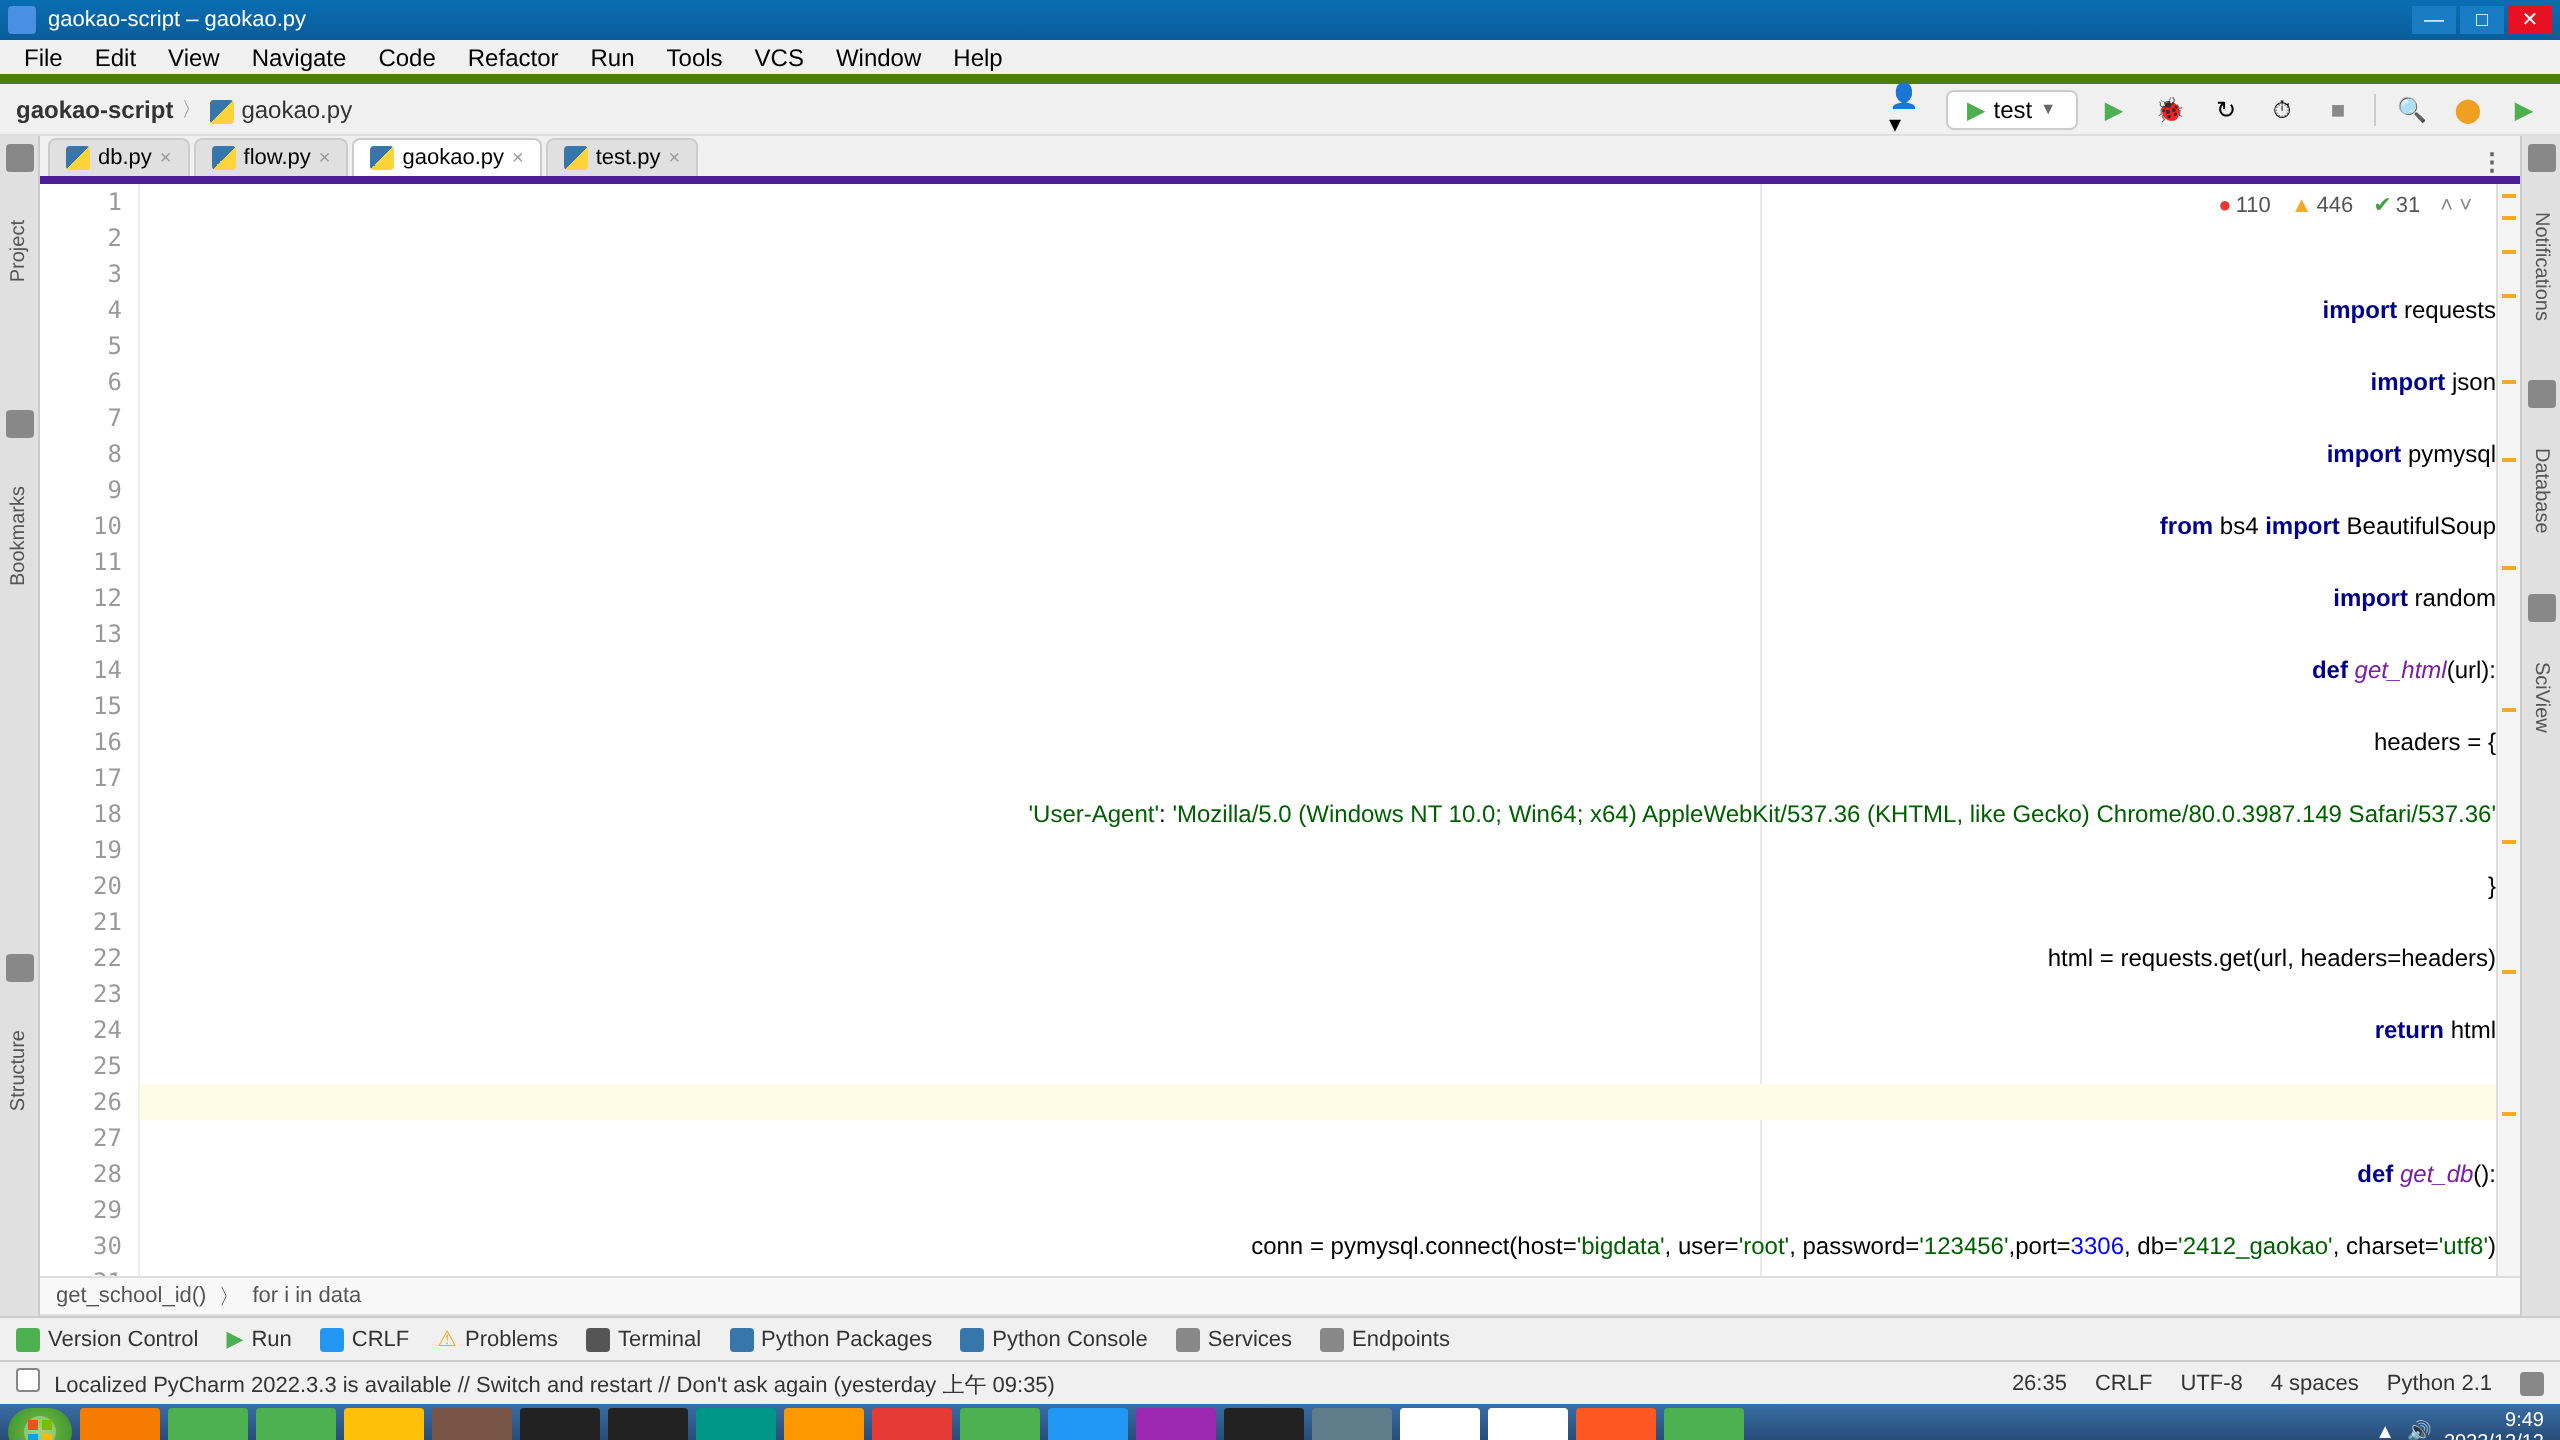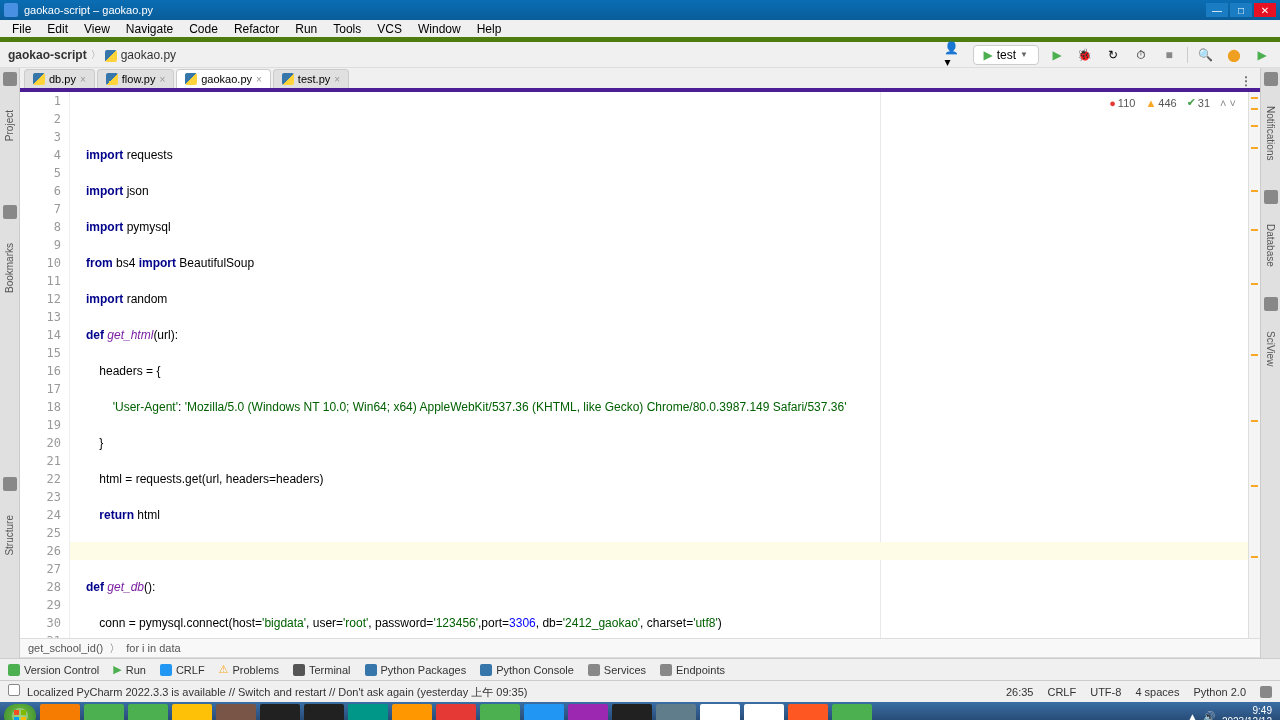--- a/index.html
+++ b/index.html
@@ -33,21 +33,21 @@
 .editor-container { flex: 1; display: flex; flex-direction: column; background: #fff; }
 .file-tabs { height: 24px; background: #f0f0f0; border-bottom: 4px solid #4c1d95; display: flex; align-items: flex-end; padding-left: 4px; }
 .file-tab { padding: 3px 8px; border: 1px solid #ccc; border-bottom: none; background: #e0e0e0; display: flex; align-items: center; gap: 4px; cursor: pointer; font-size: 11px; border-radius: 4px 4px 0 0; margin-right: 2px; }
 .file-tab.active { background: #fff; }
 .file-tab .py-icon { width: 12px; height: 12px; background: linear-gradient(135deg, #3776ab 50%, #ffd43b 50%); border-radius: 2px; }
 .file-tab .close { color: #999; font-size: 10px; }
 .file-tabs .dots { margin-left: auto; margin-right: 8px; color: #666; cursor: pointer; font-weight: bold; }
 
 .editor-body { flex: 1; display: flex; overflow: hidden; position: relative; }
 .gutter-col { width: 50px; background: #fff; border-right: 1px solid #eee; text-align: right; padding-right: 8px; font-family: 'Consolas', monospace; font-size: 12px; color: #999; line-height: 18px; }
-.code-col { flex: 1; font-family: 'Consolas', monospace; font-size: 12px; line-height: 18px; white-space: pre; padding-left: 16px; position: relative; }
+.code-col { flex: 1; font-family: 'Consolas', monospace; font-size: 12px; line-height: 18px; white-space: pre; padding-left: 16px; position: relative; text-align: right; }
 .code-col .hl-line { background: #fefbe6; position: absolute; left: 0; right: 0; height: 18px; z-index: 0; }
 .code-col .line { position: relative; z-index: 1; }
 .kw { color: #00008b; font-weight: bold; }
 .str { color: #006000; }
 .num { color: #0000ff; }
 .fn { color: #7b1fa2; font-style: italic; }
 
 .inspection-bar { position: absolute; top: 4px; right: 24px; display: flex; gap: 10px; font-size: 11px; color: #555; align-items: center; z-index: 5; }
 .inspection-bar .badge { display: flex; align-items: center; gap: 2px; }
 .inspection-bar .err { color: #e53935; }
@@ -293,21 +293,21 @@
 <div class="status-bar">
   <div>
     <span style="display:inline-block;width:12px;height:12px;background:#fff;border:1px solid #888;border-radius:2px;margin-right:4px"></span>
     <span>Localized PyCharm 2022.3.3 is available // Switch and restart // Don't ask again (yesterday 上午 09:35)</span>
   </div>
   <div class="right-group">
     <span>26:35</span>
     <span>CRLF</span>
     <span>UTF-8</span>
     <span>4 spaces</span>
-    <span>Python 2.0</span>
+    <span>Python 2.1</span>
     <span class="lock"></span>
   </div>
 </div>
 
 <div class="taskbar">
   <div class="start">
     <svg width="18" height="18" viewBox="0 0 18 18">
         <circle cx="9" cy="9" r="8" fill="#fff" opacity="0.3"></circle>
         <rect x="3" y="3" width="5" height="5" fill="#f25022"></rect>
         <rect x="10" y="3" width="5" height="5" fill="#7fba00"></rect>

